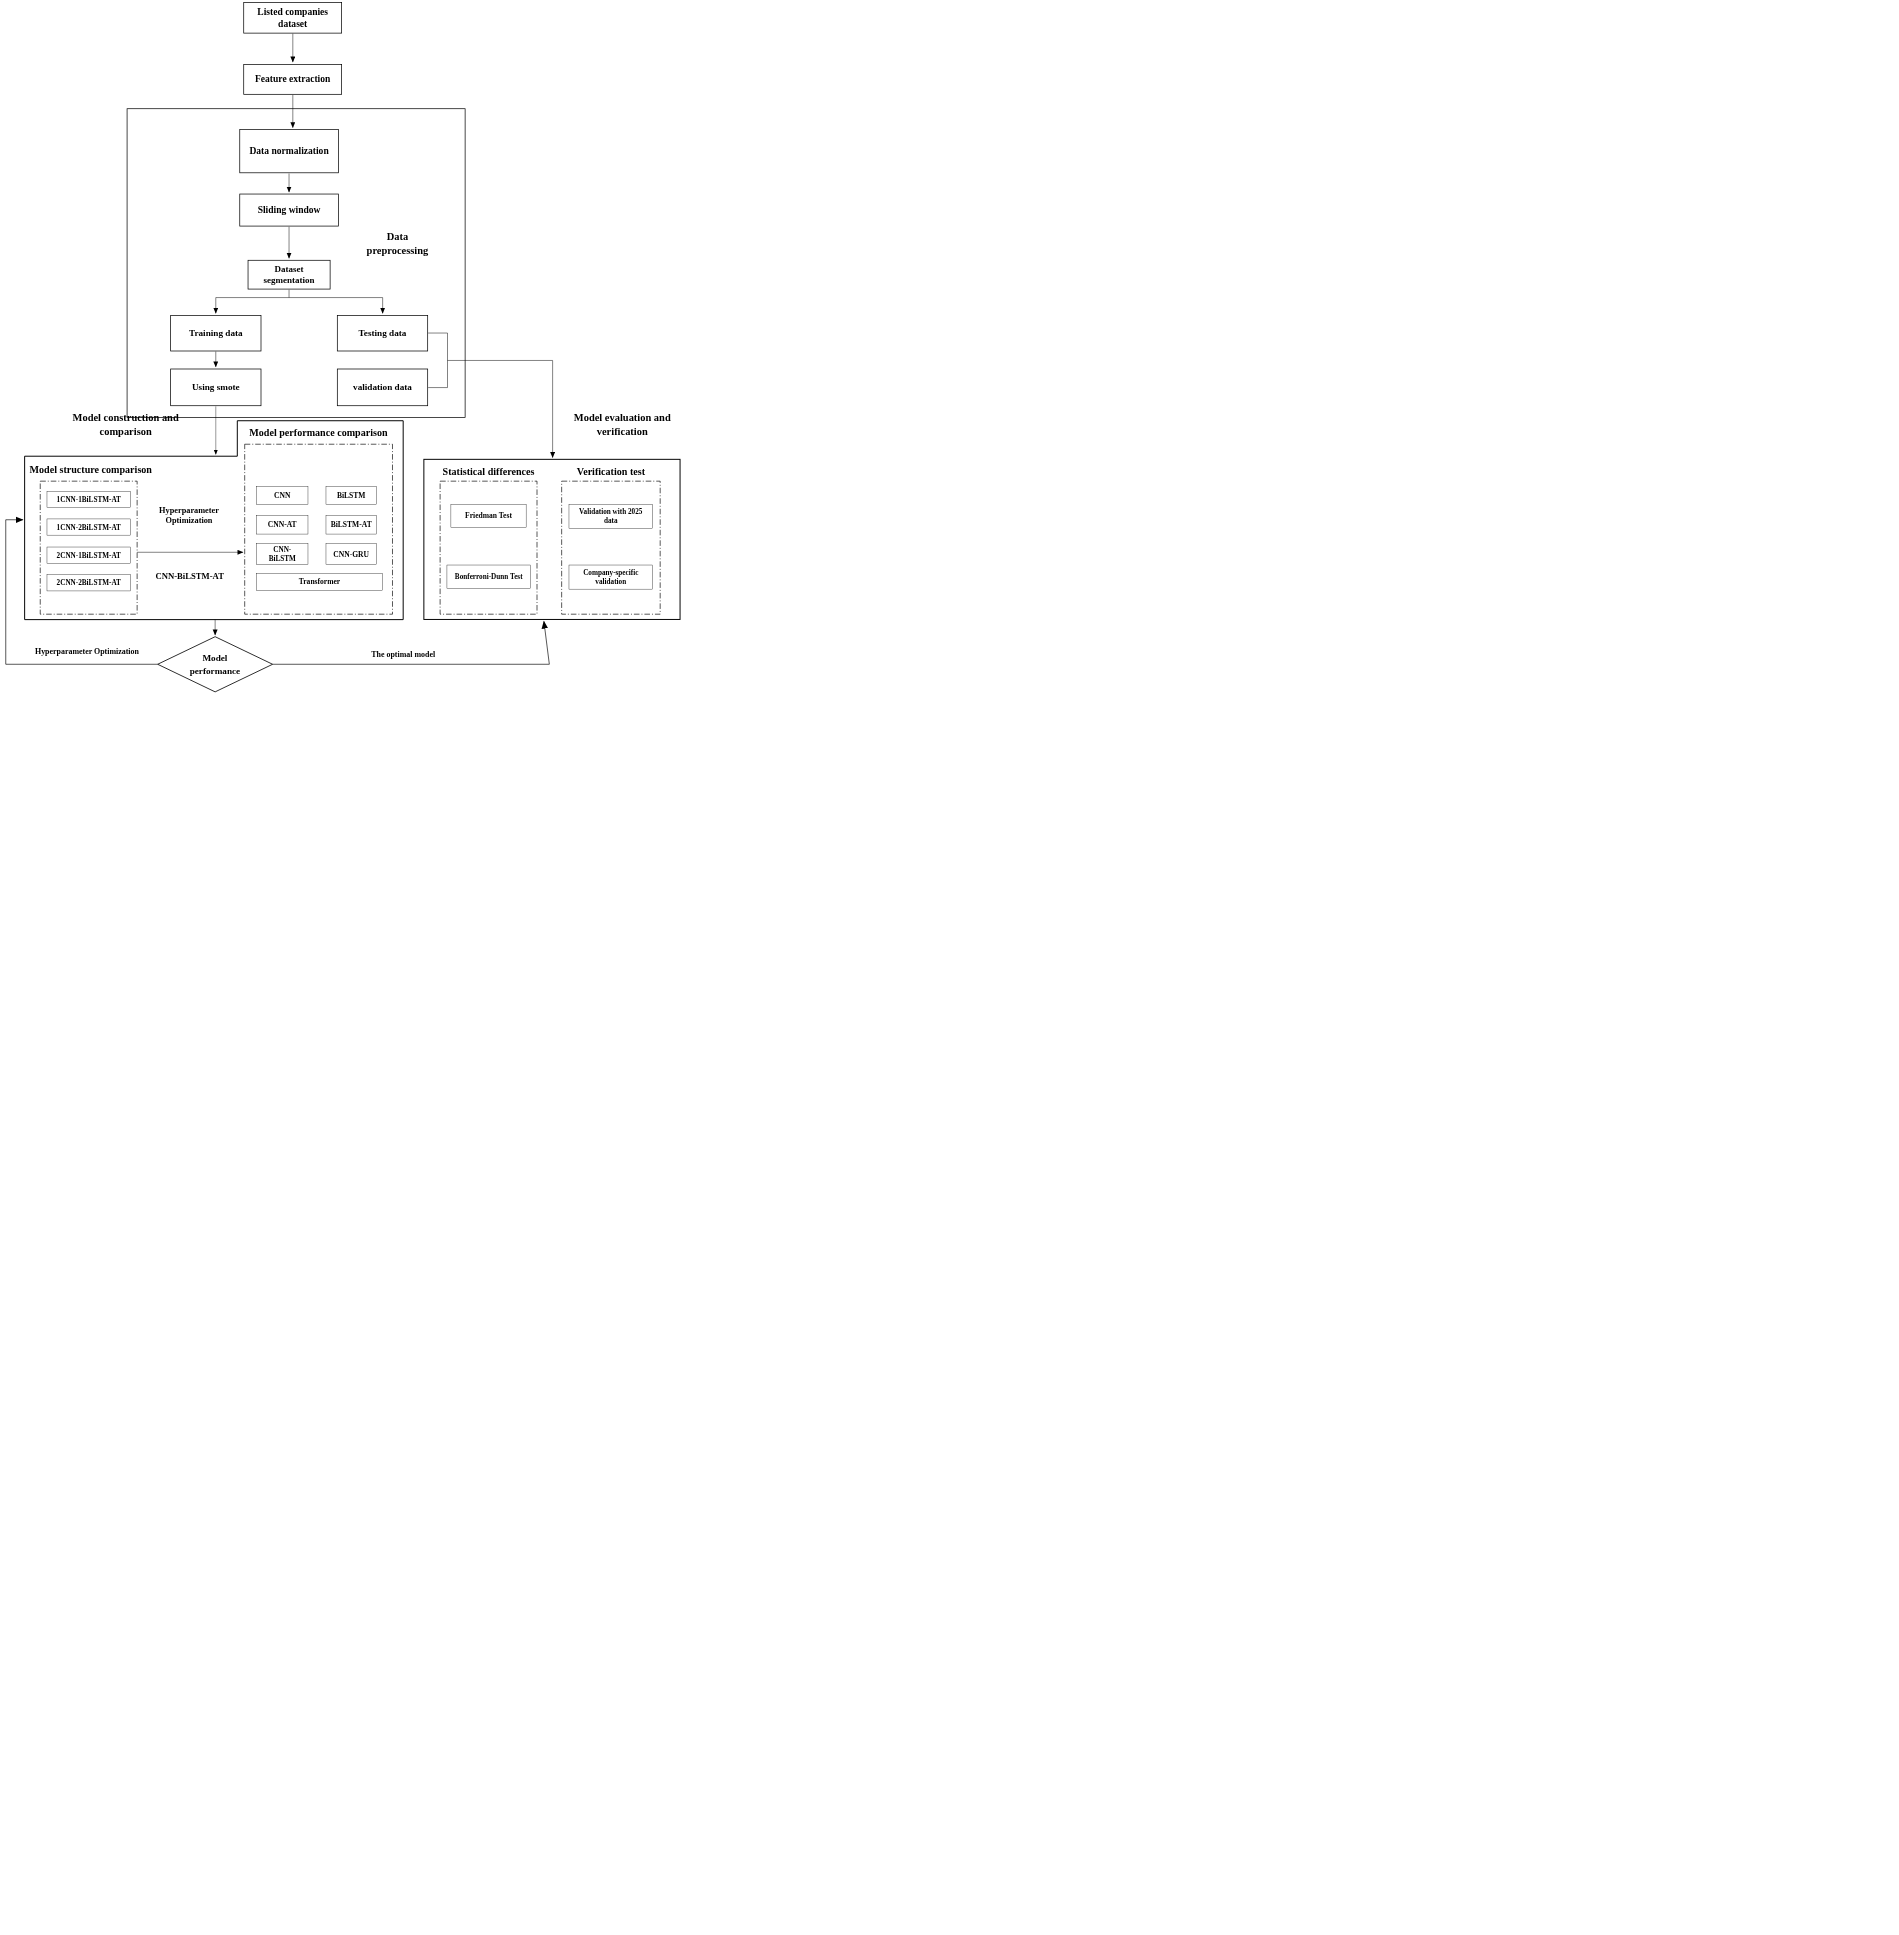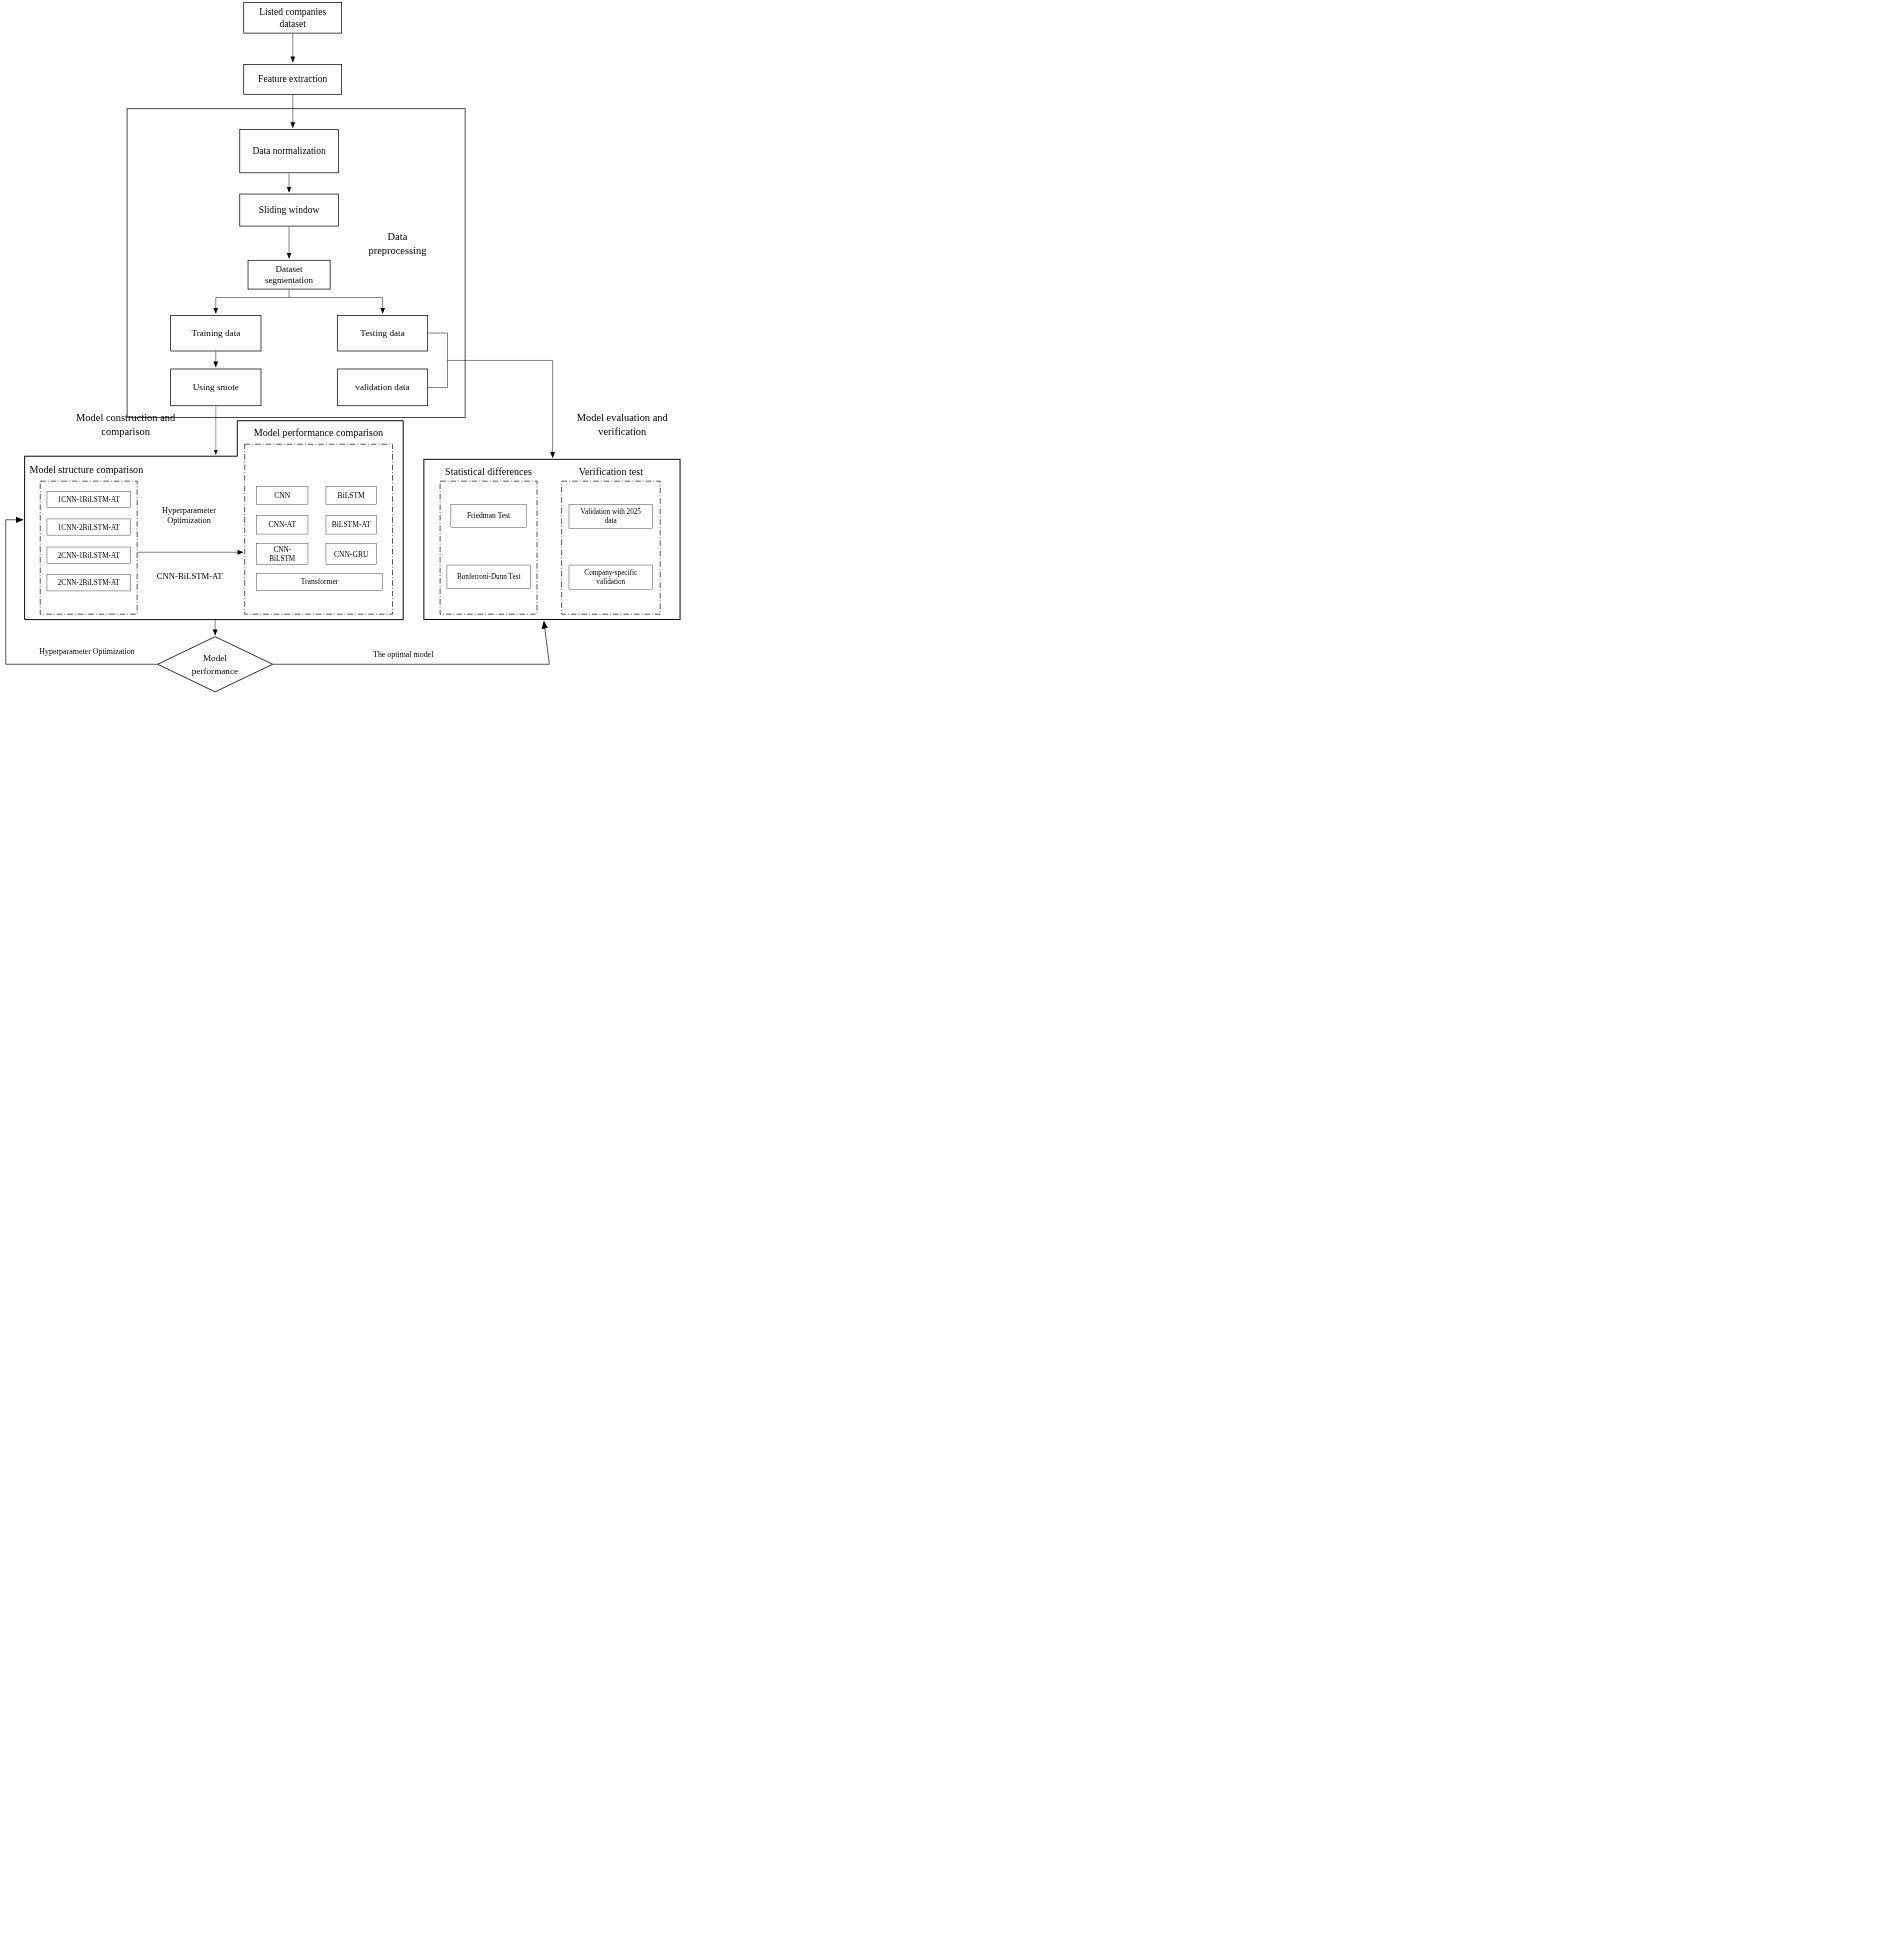--- a/index.html
+++ b/index.html
@@ -1,16 +1,16 @@
 <!DOCTYPE html>
 <html style="font-size:7.3px"><head>
 <meta charset="utf-8">
 <style>
   html,body{margin:0;padding:0;background:#fff;}
-  #viewport{position:relative;width:684px;height:697px;overflow:hidden;background:#fff;}
+  #viewport{position:relative;width:684px;height:697px;overflow:hidden;background:#fff;font-weight:bold;}
   #scale{position:absolute;left:0;top:0;width:1900px;height:1936px;
          transform:scale(0.36);transform-origin:0 0;background:#fff;
          font-family:"Liberation Serif", serif;color:#000;}
   #wires{position:absolute;left:0;top:0;width:1900px;height:1936px;}
   .node{position:absolute;box-sizing:border-box;border:2.3px solid #000;background:#fff;
         display:flex;align-items:center;justify-content:center;text-align:center;
         white-space:pre-line;line-height:1.25;}
   .container{position:absolute;box-sizing:border-box;border:2.7px solid #000;background:transparent;}
   .label{position:absolute;display:flex;align-items:center;justify-content:center;
          text-align:center;white-space:pre-line;line-height:1.3;background:transparent;}

